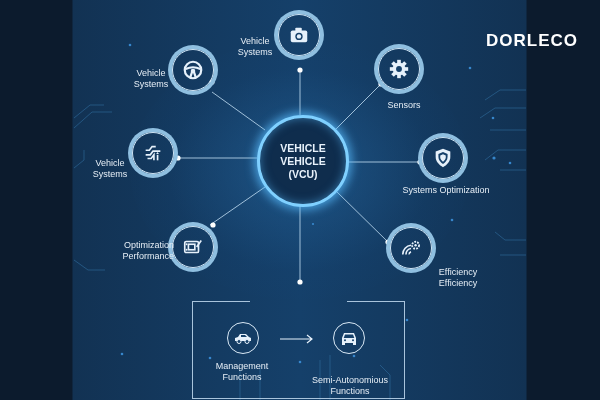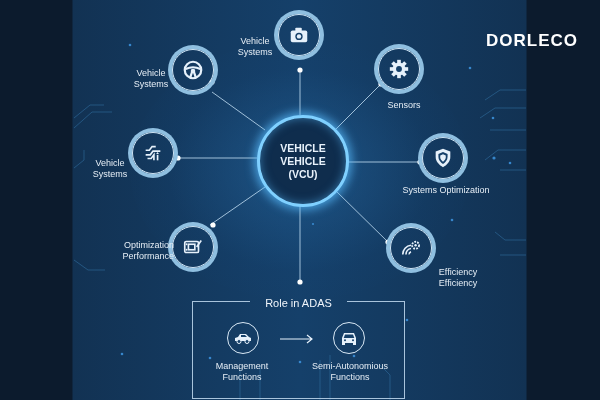--- a/index.html
+++ b/index.html
@@ -189,21 +189,20 @@
       </svg>
   </div>
   <div class="lbl" style="left:424px;top:267px;width:68px;">
     <div>Efficiency</div>
       <div>Efficiency</div>
   </div>
 
   <div class="adas-box">
     <div class="adas-tl"></div>
       <div class="adas-tr"></div>
-    <div class="adas-title"><span>Role in ADAS</span></div>
   </div>
   <div class="carnode" style="left:227px;top:322px;">
     <svg viewBox="0 0 20 14">
         <path d="M2 10 V7 L5 6 L7 3 H13 L16 6 L18 7 V10Z" fill="#e6f1fb"></path>
         <circle cx="6" cy="10.5" r="2" fill="#15406a" stroke="#e6f1fb" stroke-width="1"></circle>
         <circle cx="14" cy="10.5" r="2" fill="#15406a" stroke="#e6f1fb" stroke-width="1"></circle>
         <path d="M8 4 H12 L14 6 H8Z" fill="#15406a"></path>
       </svg>
   </div>
   <svg class="arrow" viewBox="0 0 34 10">
@@ -216,17 +215,17 @@
         <circle cx="6" cy="9.3" r="1" fill="#15406a"></circle>
         <circle cx="14" cy="9.3" r="1" fill="#15406a"></circle>
         <rect x="3" y="12" width="3" height="2" fill="#e6f1fb"></rect>
         <rect x="14" y="12" width="3" height="2" fill="#e6f1fb"></rect>
       </svg>
   </div>
   <div class="lbl" style="left:212px;top:361px;width:60px;">
     <div>Management</div>
       <div>Functions</div>
   </div>
-  <div class="lbl" style="left:310px;top:361px;width:80px;">
+  <div class="lbl" style="left:310px;top:375px;width:80px;">
     <div>Semi-Autonomious</div>
       <div>Functions</div>
   </div>
 </div>
 
 </body></html>

